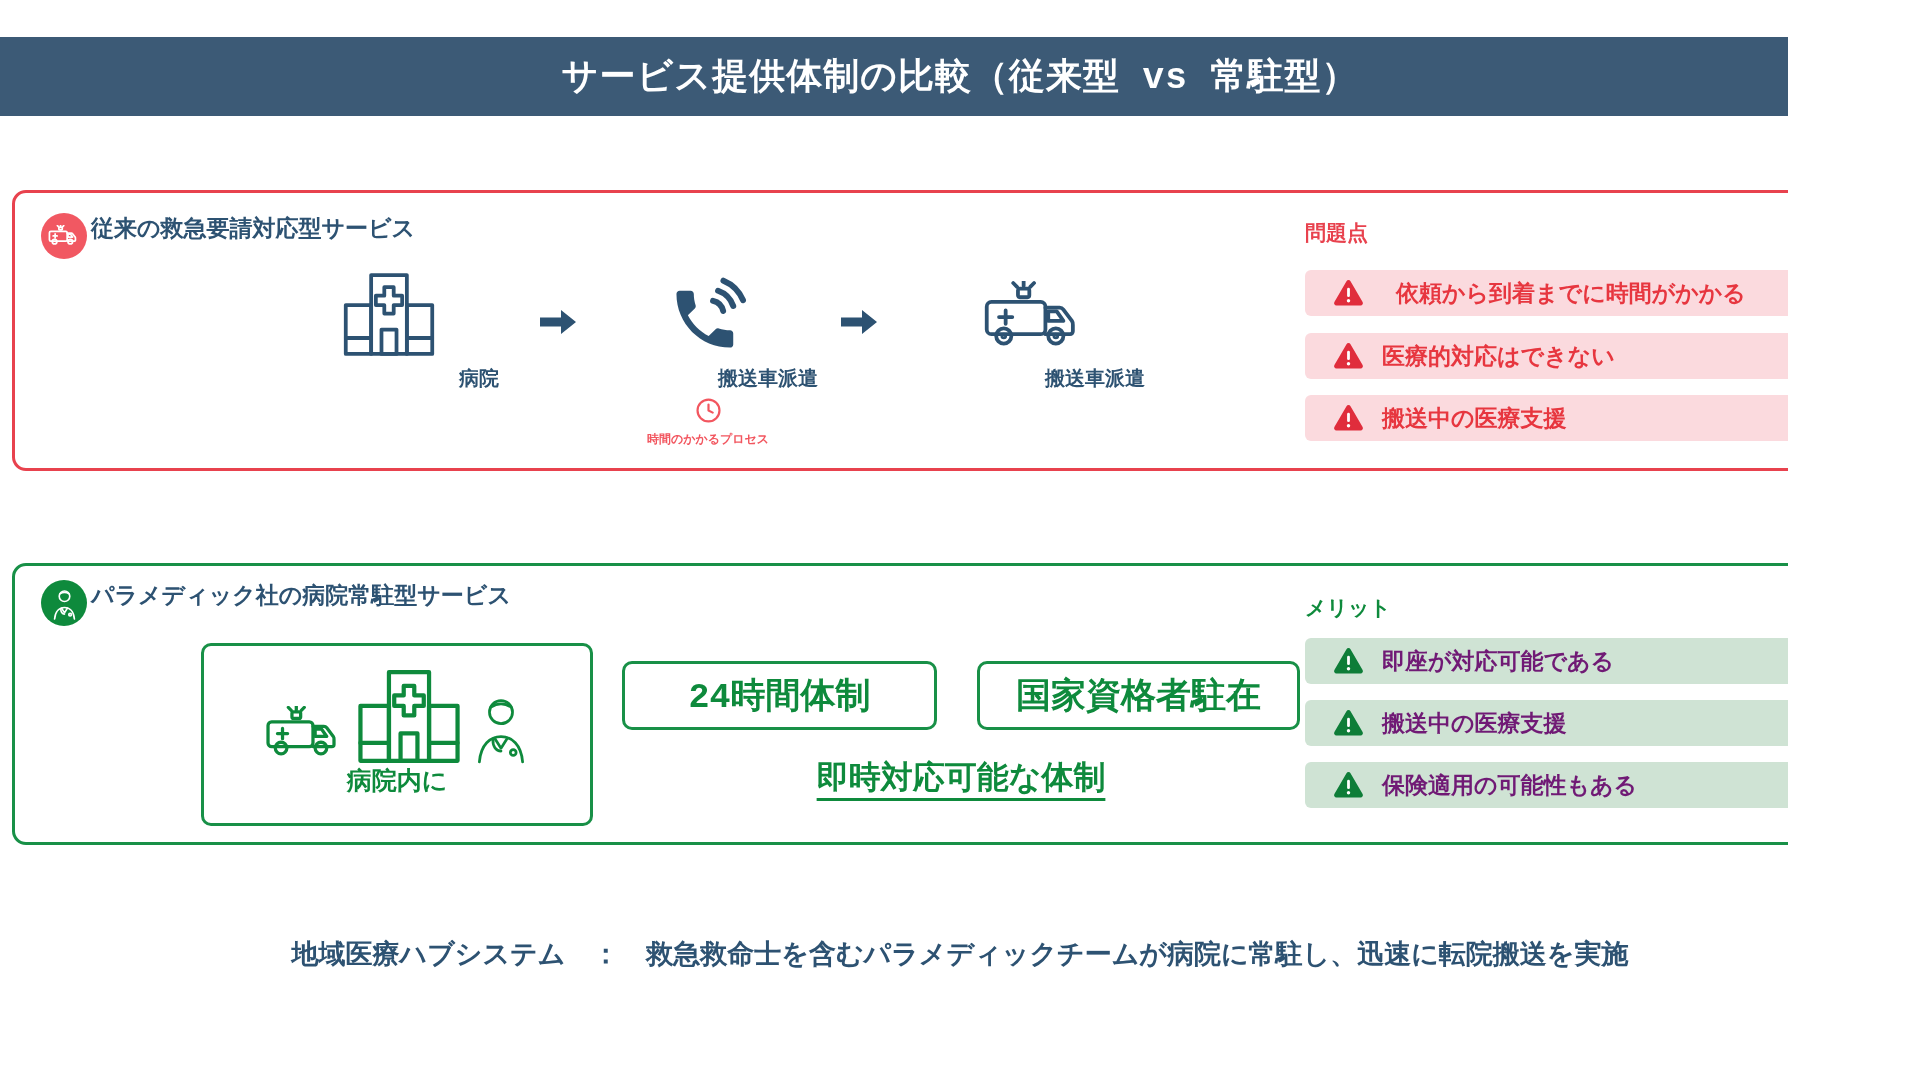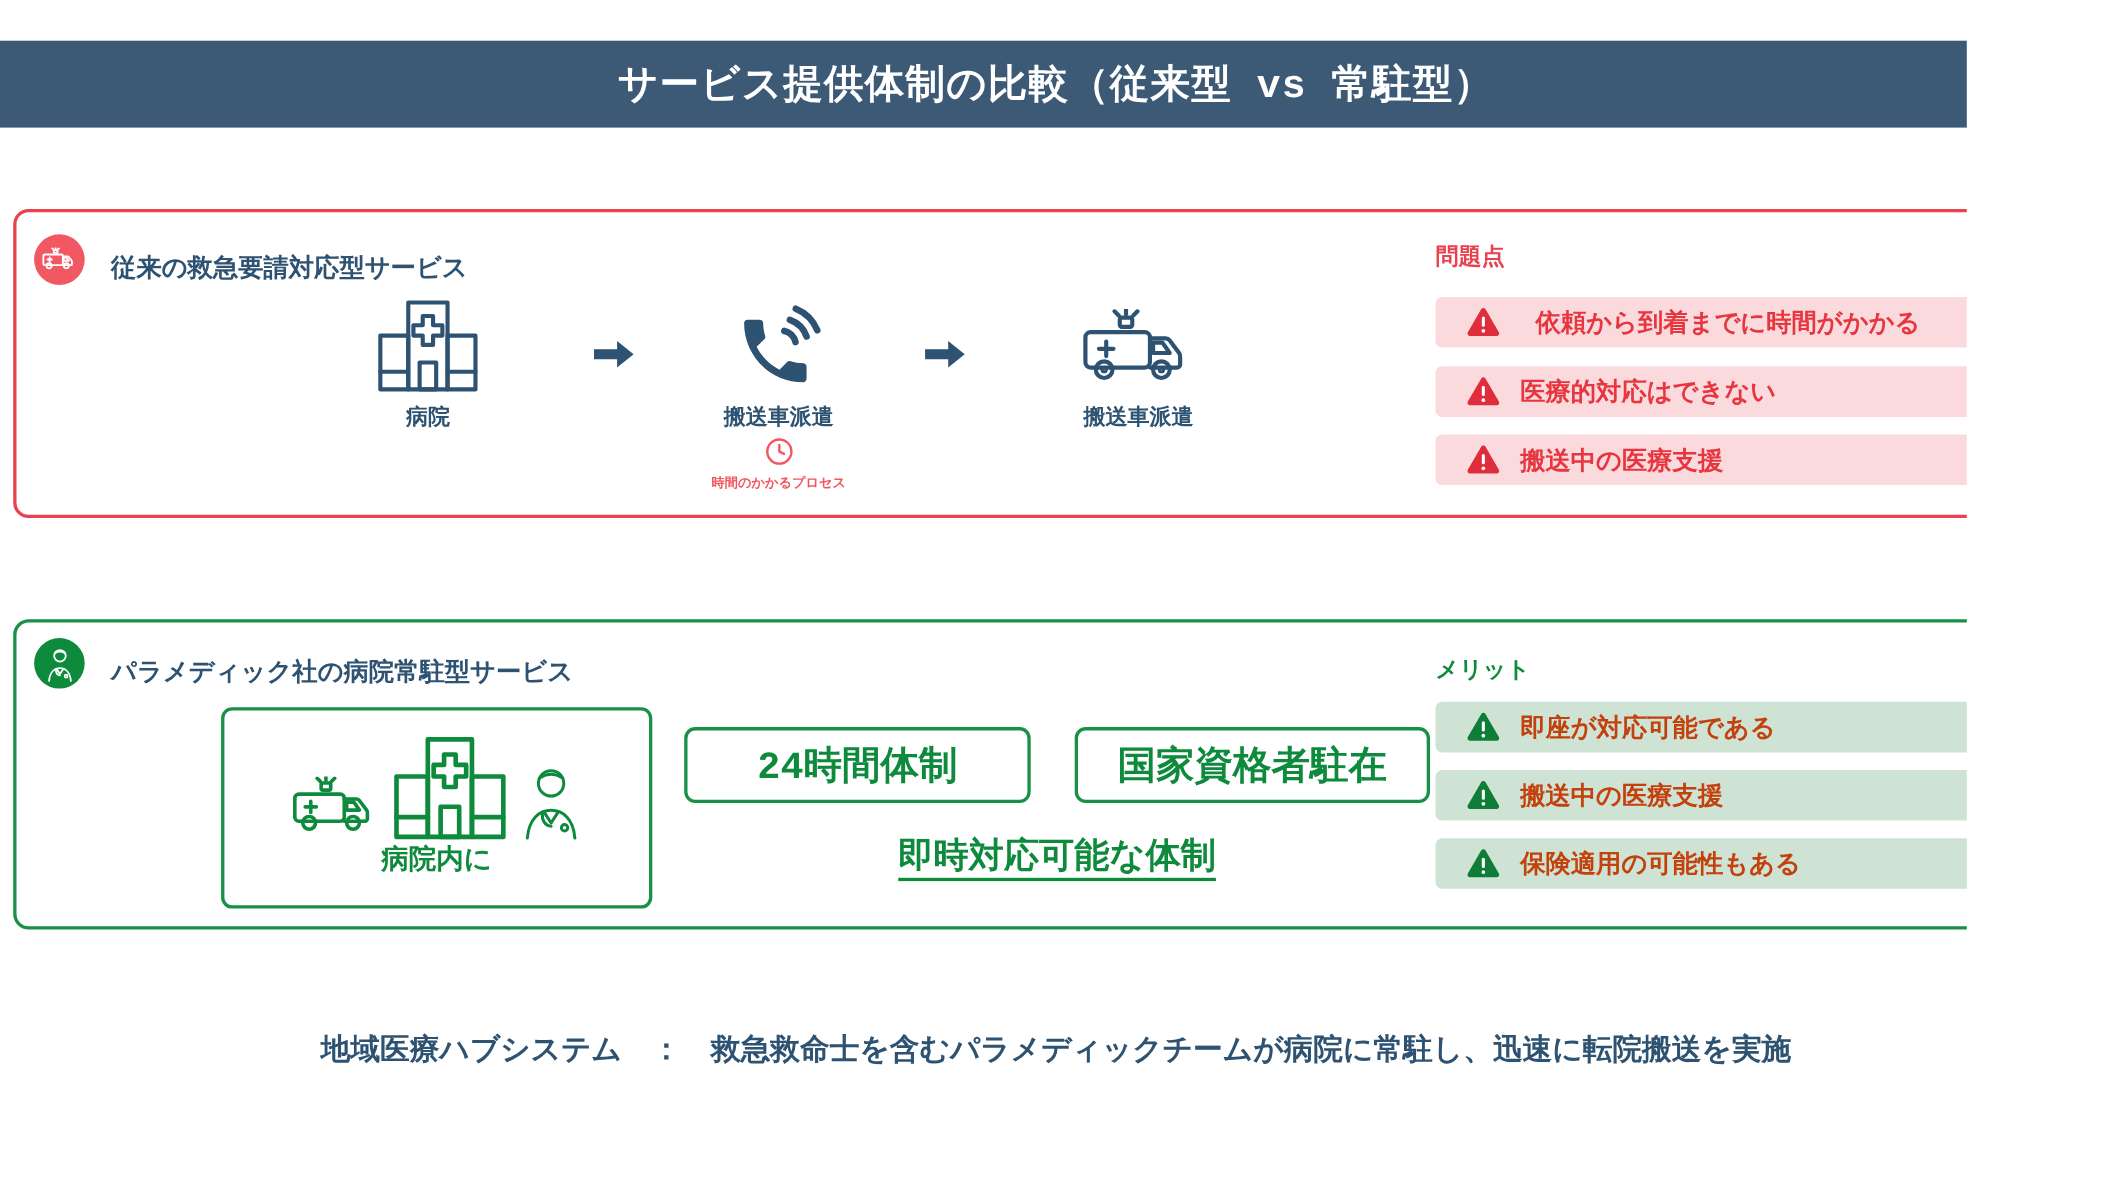--- a/index.html
+++ b/index.html
@@ -9,49 +9,49 @@
   
   .topbar{position:absolute;left:0;top:37px;width:1920px;height:79px;background:#3c5a76;
           display:flex;align-items:center;justify-content:center;}
   .topbar h1{margin:0;color:#ffffff;font-size:36px;font-weight:700;letter-spacing:1px;}
 
   
   .panel{position:absolute;left:12px;width:1884px;border-radius:14px;background:#fff;box-sizing:border-box;}
   .panel.red{top:190px;height:281px;border:3px solid #e8424e;}
   .panel.green{top:563px;height:282px;border:3px solid #189047;}
 
-  .sec-head{position:absolute;left:16px;display:flex;align-items:flex-end;gap:24px;}
+  .sec-head{position:absolute;left:26px;display:flex;align-items:flex-start;gap:4px;}
   .panel.red .sec-head{top:20px;}
   .panel.green .sec-head{top:14px;}
   .circ{width:46px;height:46px;border-radius:50%;display:flex;align-items:center;justify-content:center;flex:0 0 auto;}
   .circ.red-bg{background:#f15862;}
   .circ.green-bg{background:#0e8a3c;}
   .sec-title{font-size:23px;font-weight:700;color:#2d5272;}
 
   
-  .step{position:absolute;width:220px;top:72px;text-align:center;color:#2d5272;}
+  .step{position:absolute;width:220px;top:72px;text-align:right;color:#2d5272;}
   .step .ic{height:92px;display:flex;align-items:flex-end;justify-content:center;}
   .step .lbl{margin-top:8px;font-size:20px;font-weight:700;}
   .step.s1{left:264px;}
   .step.s2{left:583px;}
   .step.s3{left:910px;}
   .arrow{position:absolute;top:114px;color:#2d5272;}
   .arrow.a1{left:523px;}
   .arrow.a2{left:824px;}
   .proc{position:absolute;left:583px;top:204px;width:220px;text-align:center;color:#f2565f;}
   .proc .cap{display:block;margin-top:2px;font-size:12px;font-weight:700;}
 
   
   .list-head{position:absolute;left:1290px;font-size:21px;font-weight:700;}
   .panel.red .list-head{top:26px;color:#e8424e;}
   .panel.green .list-head{top:28px;color:#0e8a3c;}
   .item{position:absolute;left:1290px;width:573px;height:46px;border-radius:6px;box-sizing:border-box;
         display:flex;align-items:center;gap:18px;padding-left:28px;font-size:23px;font-weight:700;}
   .item.pink{background:#fbdade;color:#e7363f;}
-  .item.mint{background:#cfe3d4;color:#c2410c;}
+  .item.mint{background:#cfe3d4;color:#701a75;}
   .item .tri{flex:0 0 auto;display:flex;}
   .tri.red-t{color:#e02d3c;}
   .tri.green-t{color:#0e7d38;}
   .p1{top:77px;gap:32px;} .p2{top:140px;} .p3{top:202px;}
   .m1{top:72px;} .m2{top:134px;} .m3{top:196px;}
 
   
   .station{position:absolute;left:186px;top:77px;width:392px;height:183px;border:3px solid #189047;
            border-radius:10px;box-sizing:border-box;text-align:center;color:#0e8a3c;}
   .station-icons{height:104px;display:flex;align-items:flex-end;justify-content:center;gap:10px;padding-top:14px;box-sizing:content-box;}

